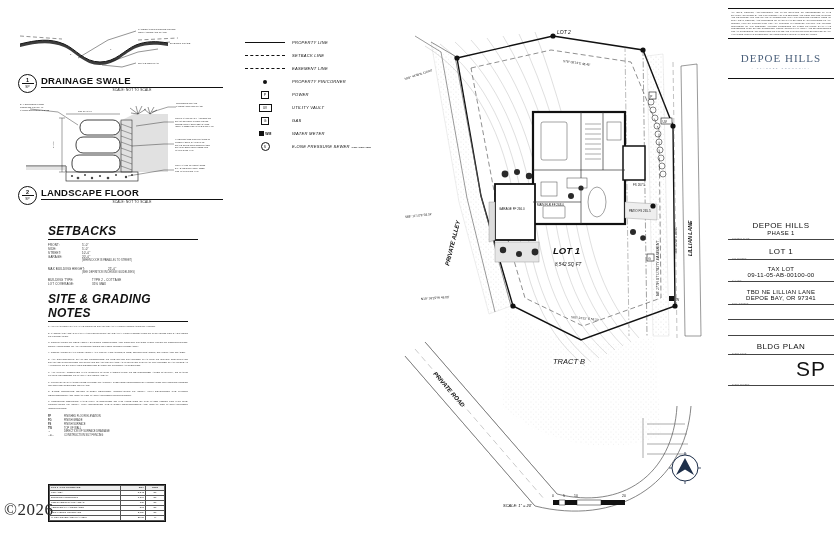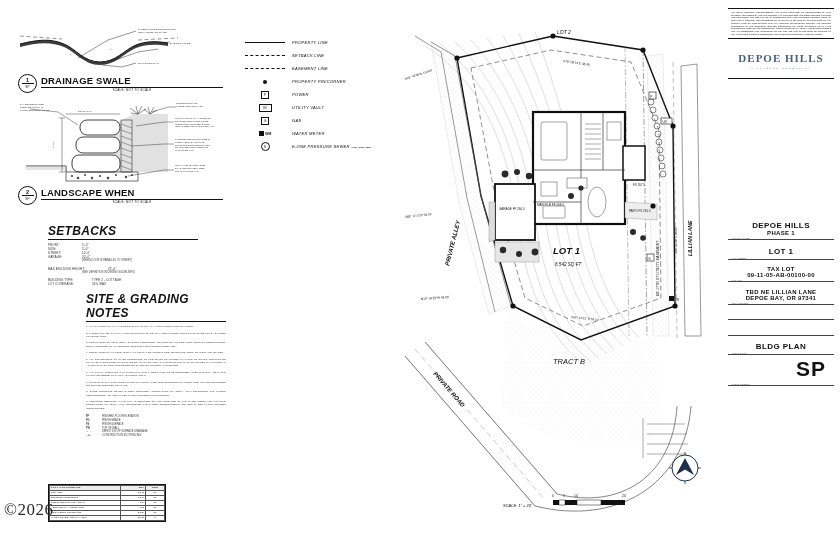--- a/index.html
+++ b/index.html
@@ -34,21 +34,21 @@
   
   #setbacks{left:48px;top:224px;width:150px;}
   .sec-head{font-size:12px;font-weight:bold;font-style:italic;letter-spacing:.3px;}
   .sec-rule{height:1.2px;background:#111;margin:1px 0 3px 0;}
   .sb-row{display:flex;font-size:2.9px;line-height:4px;color:#2b2b2b;}
   .sb-row .k{width:34px;letter-spacing:.2px;}
   .sb-row .v{letter-spacing:.2px;}
   .sb-note{font-size:2.6px;color:#444;margin-left:34px;line-height:3.6px;}
 
   
-  #gradnotes{left:48px;top:292px;width:140px;margin-left:38px;}
+  #gradnotes{left:48px;top:292px;width:140px;}
   .note{font-size:2.45px;line-height:3.3px;color:#3b3b3b;margin-bottom:3.2px;
         text-align:justify;}
   .abbr-row{display:flex;font-size:2.6px;line-height:3.8px;color:#3b3b3b;}
   .abbr-row .a{width:16px;font-weight:bold;}
 
   
   #covtable{left:48px;top:484px;width:116px;border:.7px solid #111;border-collapse:collapse;}
   #covtable table{border-collapse:collapse;width:100%;}
   #covtable td{border:.4px solid #555;font-size:2.5px;line-height:3.4px;
                padding:.3px 1px;color:#222;}
@@ -79,21 +79,21 @@
   .sym-wm .sq{width:5.5px;height:5.5px;background:#111;}
   .sym-wm .lb{font-size:3.4px;font-weight:bold;}
   .sym-circ{width:7px;height:7px;border-radius:50%;border:.8px solid #111;
             display:flex;align-items:center;justify-content:center;font-size:3.4px;}
 
   
   #plan{left:385px;top:6px;width:340px;height:520px;}
   #plan svg{display:block;}
 
   
-  #titleblock{left:728px;top:8px;width:106px;height:528px;font-weight:bold;}
+  #titleblock{left:728px;top:8px;width:106px;height:528px;}
   .tb-rule{height:.8px;background:#111;}
   .tb-rule.thin{height:.5px;background:#444;}
   .tb-notes{font-size:2.05px;line-height:2.75px;color:#444;text-align:justify;
             padding:2px 3px;}
   .tb-logo{padding:10px 0 8px 0;text-align:center;}
   .tb-logo .lgw{font-family:"Liberation Serif",serif;font-size:11px;letter-spacing:1px;
                 color:#4a5f7a;display:inline-block;}
   .tb-logo .lgsub{font-size:2.4px;letter-spacing:1.6px;color:#8a9ab0;margin-top:1px;}
   .tb-field{padding:7px 4px 1px 4px;text-align:center;}
   .tb-big{font-size:8px;letter-spacing:.4px;color:#111;}
@@ -225,21 +225,21 @@
         </g>
       </svg>
     </div>
     <div class="detail-title-row">
       <div class="bubble">
         <span class="num">2</span>
         <span class="div"></span>
         <span class="sp">SP</span>
       </div>
       <div style="flex:1">
-        <div class="detail-name">LANDSCAPE WHEN</div>
+        <div class="detail-name">LANDSCAPE FLOOR</div>
         <div class="detail-underline"></div>
         <div class="detail-scale">SCALE: NOT TO SCALE</div>
       </div>
     </div>
   </div>
 
   <div class="abs" id="setbacks">
     <div class="sec-head">SETBACKS</div>
     <div class="sec-rule"></div>
     <div class="sb-row">

